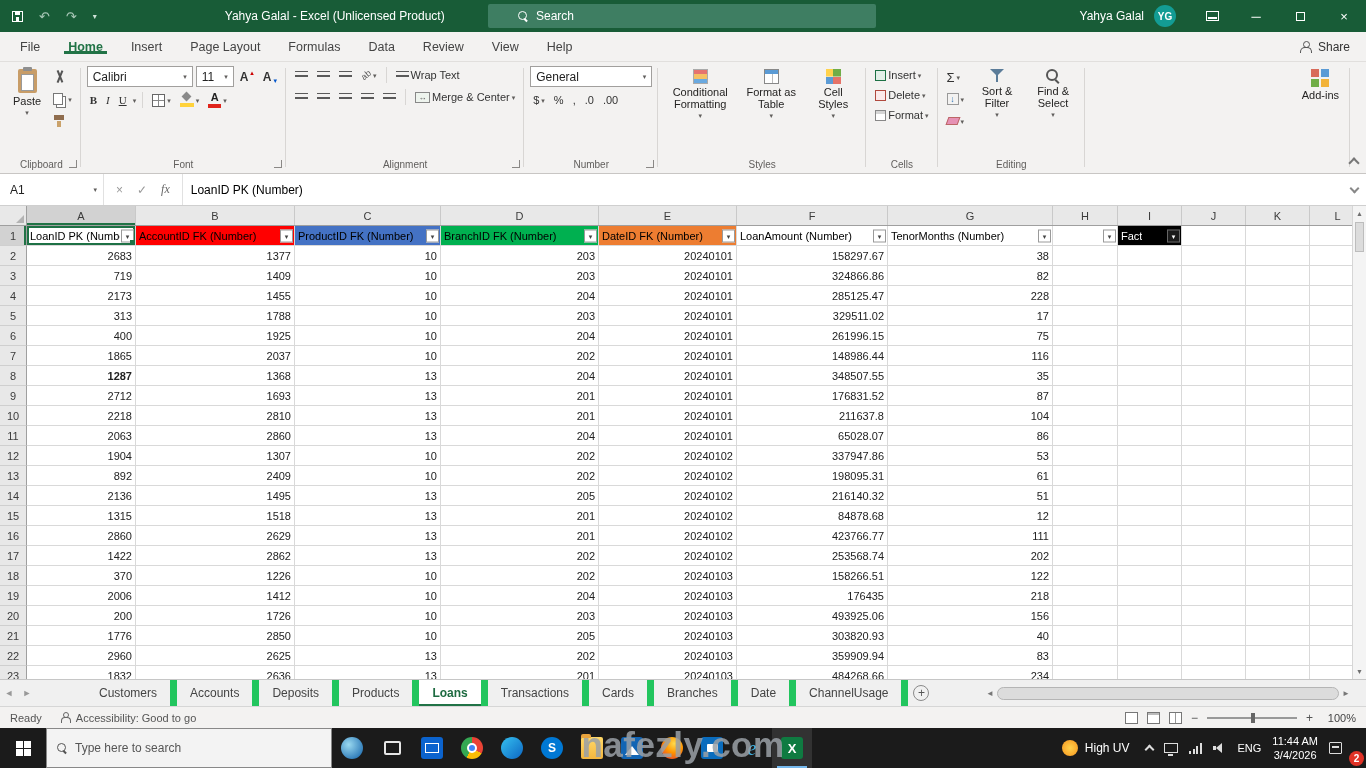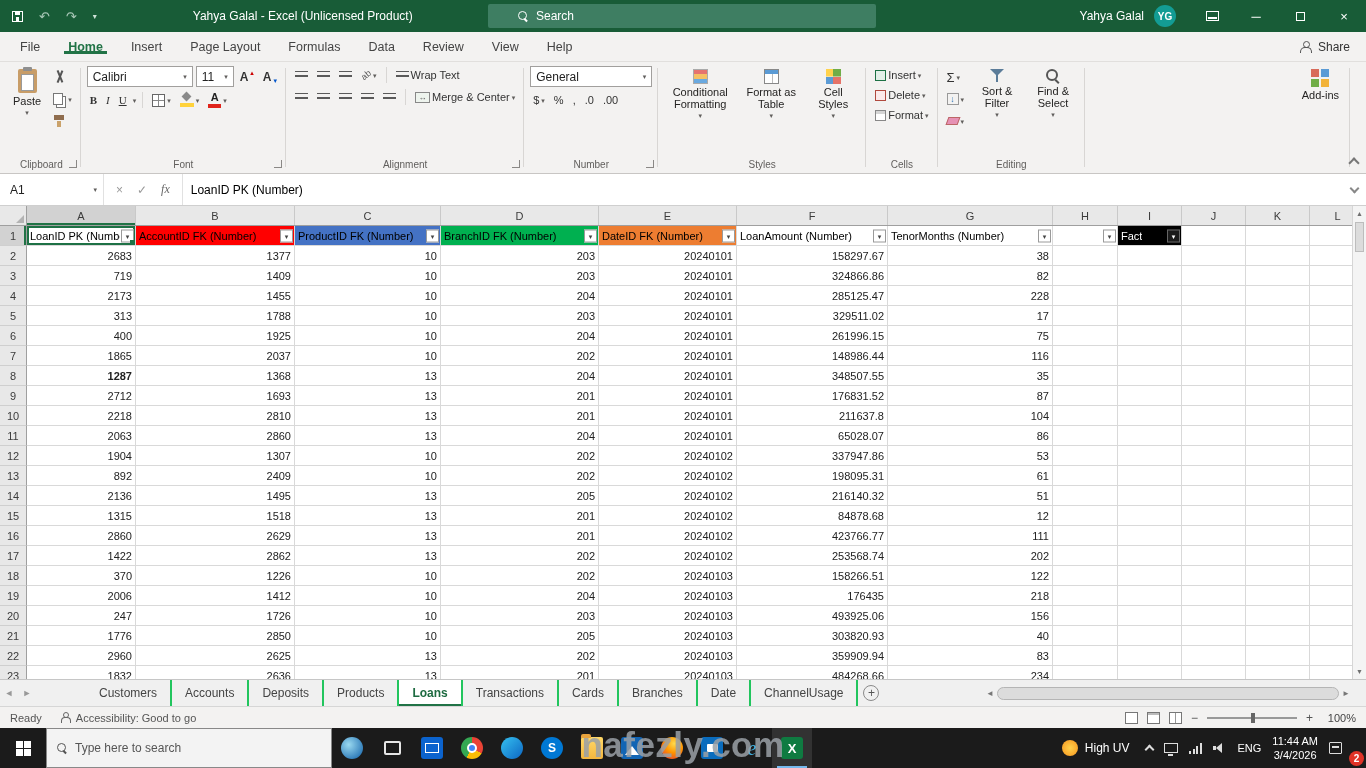--- a/index.html
+++ b/index.html
@@ -9,21 +9,21 @@
 
   
   .titlebar{height:32px;background:#185c37;display:flex;align-items:center;color:#fff;position:relative;flex:none}
   .qat{display:flex;align-items:center;gap:16px;padding:0 12px}
   .qbtn{display:flex;align-items:center;justify-content:center;font-size:13px;color:#fff;cursor:default}
   .qbtn.dim{color:#a9c8b8}
   .qbtn.caret{font-size:8px;color:#cfe3d8}
   .floppy{width:11px;height:11px;border:1px solid #fff;position:relative}
   .floppy::before{content:'';position:absolute;top:0;left:2px;right:2px;height:3px;background:#fff}
   .floppy::after{content:'';position:absolute;bottom:0;left:3px;right:3px;height:4px;background:#fff}
-  .tb-title{margin-left:84px;font-size:12px;white-space:nowrap}
+  .tb-title{margin-left:116px;font-size:12px;white-space:nowrap}
   .tb-search{position:absolute;left:488px;top:4px;width:388px;height:24px;background:#3e7e62;border-radius:2px;display:flex;align-items:center;gap:8px;padding-left:30px;color:#fff;font-size:12px}
   .mag{width:10px;height:10px;position:relative;flex:none}
   .mag::before{content:'';position:absolute;top:0;left:0;width:7px;height:7px;border:1.5px solid #fff;border-radius:50%}
   .mag::after{content:'';position:absolute;left:7px;top:7px;width:4px;height:1.5px;background:#fff;transform:rotate(45deg);transform-origin:0 0}
   .tb-right{margin-left:auto;display:flex;align-items:center;height:100%}
   .tb-user{font-size:12px;margin-right:10px}
   .avatar{width:22px;height:22px;border-radius:50%;background:#139c94;color:#fff;display:flex;align-items:center;justify-content:center;font-size:10px;font-weight:bold;margin-right:14px}
   .wbtn{width:44px;height:100%;display:flex;align-items:center;justify-content:center;font-size:13px;color:#fff}
   .maxico{width:9px;height:9px;border:1px solid #fff}
   .scrico{width:13px;height:10px;border:1px solid #fff;position:relative}
@@ -135,21 +135,21 @@
   .fbtn.dark{background:#1a1a1a;border-color:#666;color:#fff}
   .vscroll{position:absolute;right:0;top:0;bottom:0;width:14px;background:#f4f4f4;border-left:1px solid #d6d6d6;display:flex;flex-direction:column;align-items:stretch}
   .sarr{height:15px;display:flex;align-items:center;justify-content:center;color:#707070;font-size:7px;flex:none}
   .vthumb{margin:1px 2px;height:30px;background:#dcdcdc;border:1px solid #bdbdbd}
   .vtrack{flex:1}
 
   
   .tabsrow{height:27px;background:#f0f0f0;border-top:1px solid #c6c6c6;display:flex;align-items:stretch;font-size:12px;color:#444;flex:none}
   .tnav{width:18px;display:flex;align-items:center;justify-content:center;color:#999;font-size:9px}
   .stab-list{display:flex;align-items:stretch;margin-left:50px}
-  .stab{padding:0 13px;display:flex;align-items:center;border-right:2px solid #22c55e;cursor:default;white-space:nowrap}
+  .stab{padding:0 13px;display:flex;align-items:center;border-right:7px solid #22c55e;cursor:default;white-space:nowrap}
   .stab.active{background:#fff;color:#1e6b41;font-weight:bold;box-shadow:inset 0 -2px 0 #217346}
   .addsheet{width:26px;display:flex;align-items:center;justify-content:center}
   .addsheet span{width:16px;height:16px;border-radius:50%;border:1px solid #8a8a8a;color:#555;font-size:12px;line-height:14px;text-align:center}
   .hscroll{margin-left:auto;display:flex;align-items:center;gap:3px;width:380px;padding-right:16px}
   .harr{color:#777;font-size:8px}
   .hthumb{flex:1;height:13px;background:#dcdcdc;border:1px solid #b5b5b5;border-radius:7px}
 
   
   .statusbar{height:22px;background:#f3f2f1;border-top:1px solid #d6d6d6;display:flex;align-items:center;font-size:11px;color:#555;padding:0 10px;gap:18px;flex:none}
   .sb-acc{display:flex;align-items:center;gap:6px}
@@ -832,21 +832,21 @@
           <div class="cell" style="width: 151px;">176435</div>
           <div class="cell" style="width: 165px;">218</div>
           <div class="cell" style="width: 65px;"></div>
           <div class="cell" style="width: 64px;"></div>
           <div class="cell" style="width: 64px;"></div>
           <div class="cell" style="width: 64px;"></div>
           <div class="cell" style="width: 56px;"></div>
         </div>
         <div class="grow">
           <div class="rown">20</div>
-          <div class="cell" style="width: 109px;">247</div>
+          <div class="cell" style="width: 109px;">200</div>
           <div class="cell" style="width: 159px;">1726</div>
           <div class="cell" style="width: 146px;">10</div>
           <div class="cell" style="width: 158px;">203</div>
           <div class="cell" style="width: 138px;">20240103</div>
           <div class="cell" style="width: 151px;">493925.06</div>
           <div class="cell" style="width: 165px;">156</div>
           <div class="cell" style="width: 65px;"></div>
           <div class="cell" style="width: 64px;"></div>
           <div class="cell" style="width: 64px;"></div>
           <div class="cell" style="width: 64px;"></div>

